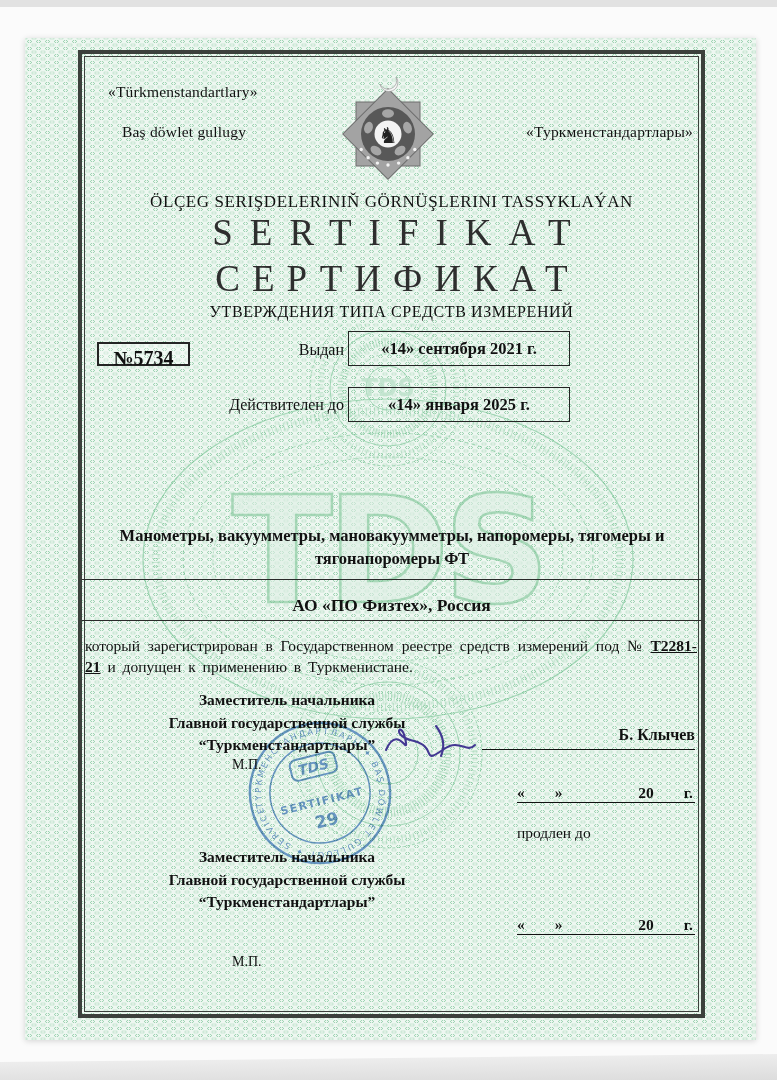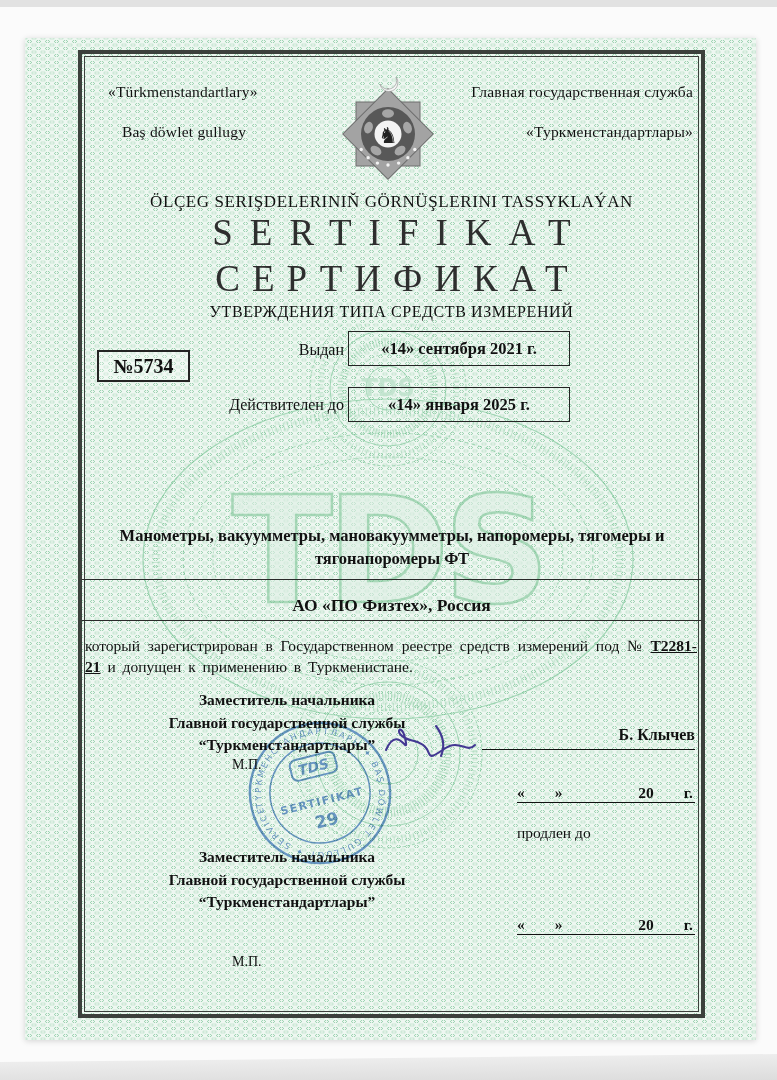--- a/index.html
+++ b/index.html
@@ -27,21 +27,21 @@
   }
   .frame::after { content:""; position:absolute; inset:2px; border:1px solid #3c403c; pointer-events:none; }
   .abs { position:absolute; }
   .hdr { font-size:15.5px; letter-spacing:.2px; white-space:nowrap; }
   .center { width:100%; text-align:center; }
   .t-approval { font-size:17px; letter-spacing:.6px; white-space:nowrap; }
   .t-latin { font-size:37px; letter-spacing:17px; padding-left:17px; color:#2e2e2e; }
   .t-cyr { font-size:37px; letter-spacing:12px; padding-left:12px; color:#2e2e2e; }
   .t-sub { font-size:16px; letter-spacing:.6px; }
   .numbox {
-    left:15px; top:296px; width:93px; height:32px; border:2px solid #242424;
+    left:15px; top:288px; width:93px; height:24px; border:2px solid #242424;
     font-weight:bold; font-size:20px; text-align:center; line-height:29px; background:rgba(255,255,255,.25);
   }
   .flabel { font-size:16px; text-align:right; white-space:nowrap; }
   .datebox {
     left:266px; width:222px; height:35px; border:1.5px solid #242424;
     font-weight:bold; font-size:16.5px; text-align:center; line-height:33px;
   }
   .para { left:3px; width:612px; font-size:15.5px; line-height:20.8px; text-align:justify; word-spacing:3px; }
   .indent { text-indent:40px; }
   .device { left:30px; width:560px; text-align:center; font-weight:bold; font-size:16.5px; line-height:23px; }
@@ -96,21 +96,20 @@
         <circle cx="306" cy="430" r="72" stroke-width="1"></circle>
         <circle cx="306" cy="430" r="86" stroke-width="7" stroke-dasharray="1 3" opacity="0.6"></circle>
         <circle cx="306" cy="430" r="94" stroke-width="1" stroke-dasharray="3 2"></circle>
       </g>
       <text x="306" y="72" text-anchor="middle" font-size="24" font-weight="bold" fill="#bfe3cc" stroke="#8fca a5" opacity="0.85">TDS</text>
       <text x="306" y="278" text-anchor="middle" font-size="148" font-weight="bold" letter-spacing="-6" fill="#dff0e5" stroke="#7cc495" stroke-width="2.5" opacity="0.6">TDS</text>
     </svg>
 
     <div class="abs hdr layer" style="left:26px; top:29px;">«Türkmenstandartlary»</div>
     <div class="abs hdr layer" style="left:40px; top:69px;">Baş döwlet gullugy</div>
-    <div class="abs hdr layer" style="right:8px; top:29px;">Главная государственная служба</div>
     <div class="abs hdr layer" style="right:8px; top:69px;">«Туркменстандартлары»</div>
 
     <svg class="abs layer" style="left:246px; top:14px;" width="120" height="122" viewBox="0 0 120 122">
       <g>
         <rect x="28" y="34" width="64" height="64" fill="#a3a3a3" stroke="#6e6e6e" stroke-width="1"></rect>
         <rect x="28" y="34" width="64" height="64" fill="#a3a3a3" stroke="#6e6e6e" stroke-width="1" transform="rotate(45 60 66)"></rect>
       </g>
       <path d="M52,16 A 9 9 0 1 0 68,9 A 7 7 0 1 1 52,16 Z" fill="#f7f7f7" stroke="#8f8f8f" stroke-width="0.6"></path>
       <circle cx="60" cy="66" r="27" fill="#585858"></circle>
       <g fill="#ababab" opacity="0.95">

